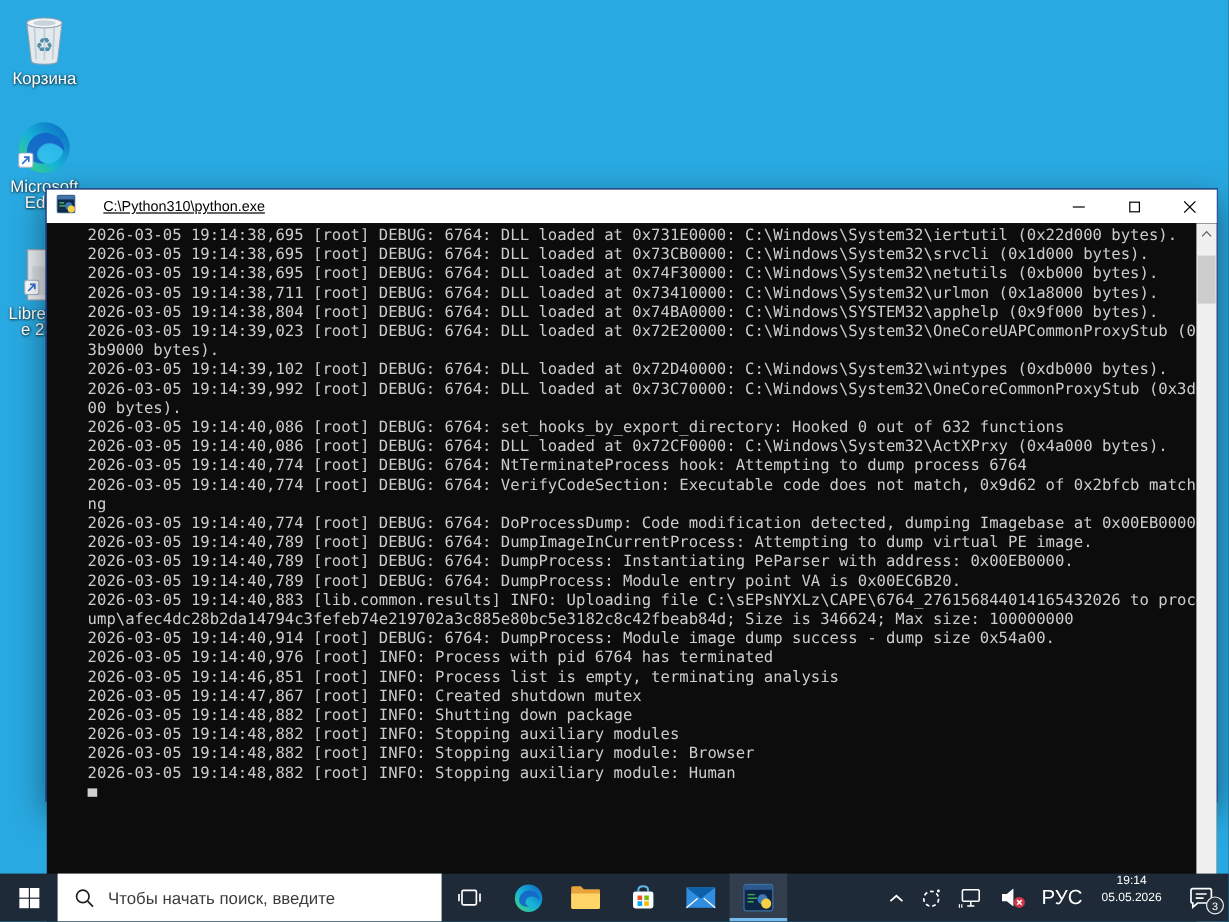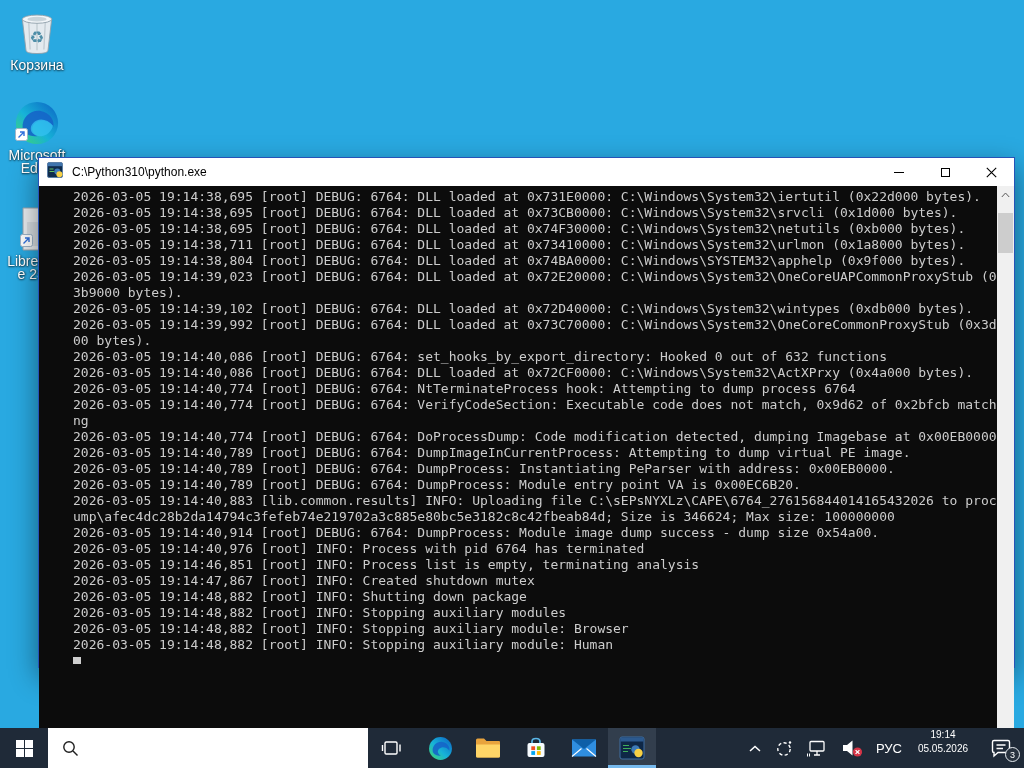--- a/index.html
+++ b/index.html
@@ -24,22 +24,22 @@
   .window {
     position:absolute; left:38px; top:157px; width:977px; height:511px;
     border:1px solid #2653b8; background:#0c0c0c; z-index:5;
     box-shadow:0 10px 26px rgba(0,0,0,.45);
   }
   .titlebar {
     height:28px; background:#ffffff; display:flex; align-items:center;
   }
   .titlebar .app-icon { margin-left:8px; flex:0 0 auto; }
   .titlebar .title-text {
-    margin-left:9px; font-size:12px; color:#000; flex:1 1 auto;
-    white-space:nowrap; overflow:hidden;
+    margin-left:23px; font-size:12px; color:#000; flex:1 1 auto;
+    white-space:nowrap; overflow:hidden;text-decoration:underline;
   }
   .win-btn { width:46px; height:28px; display:flex; align-items:center; justify-content:center; flex:0 0 auto; }
   .glyph-min { width:10px; height:0; border-top:1px solid #000; }
   .glyph-max { width:9px;  height:9px; border:1px solid #000; }
 
   .console-body { position:relative; width:100%; height:582px; overflow:hidden; background:#0c0c0c;padding-left:32px; }
   .console-text {
     font-family:"DejaVu Sans Mono", monospace;
     font-size:13px; line-height:16px; color:#cccccc;
     white-space:pre-wrap; word-break:break-all;
@@ -70,21 +70,21 @@
     font-size:14px; color:#3c3c3c; width:250px; background:transparent;
   }
   .searchbox input::placeholder { color:#3c3c3c; opacity:1; }
   .task-btn { width:48px; position:relative; }
   .task-btn.active { background:#323e4d; }
   .task-btn.active .underline {
     position:absolute; left:0; right:0; bottom:0; height:3px; background:#76b9ed;
   }
   .tray { margin-left:auto; display:flex; align-items:stretch; }
   .tray .tb-btn { padding:0 6px; }
-  .lang { font-size:13px; color:#fff; padding:0 9px; }
+  .lang { font-size:17px; color:#fff; padding:0 9px; }
   .clock {
     width:70px; display:flex; flex-direction:column; align-items:center; justify-content:flex-start;
     color:#fff; font-size:10px; line-height:14px;
   }
   .action-center { width:46px; position:relative; }
   .notif-badge {
     position:absolute; right:4px; bottom:6px; width:15px; height:15px; border-radius:50%;
     background:#28323e; border:1px solid #e8edf2; color:#fff; font-size:9px;
     display:flex; align-items:center; justify-content:center;
   }
@@ -223,20 +223,21 @@
       <rect x="0" y="9" width="8" height="8"></rect>
         <rect x="9" y="9" width="8" height="8"></rect>
     </svg>
   </div>
 
   <div class="searchbox">
     <svg width="17" height="17" viewBox="0 0 17 17" fill="none" stroke="#1f1f1f" stroke-width="1.4">
       <circle cx="7" cy="7" r="5.2"></circle>
         <path d="M11 11 L15.5 15.5"></path>
     </svg>
+    <input type="text" placeholder="Чтобы начать поиск, введите" style="">
   </div>
 
   <div class="tb-btn task-btn">
     <svg width="24" height="24" viewBox="0 0 24 24" fill="none" stroke="#fff" stroke-width="1.4">
       <rect x="5" y="6" width="12" height="12" rx="1.2"></rect>
       <path d="M20 8.5 V15.5 M2.5 9 V15"></path>
     </svg>
   </div>
 
   <div class="tb-btn task-btn">

